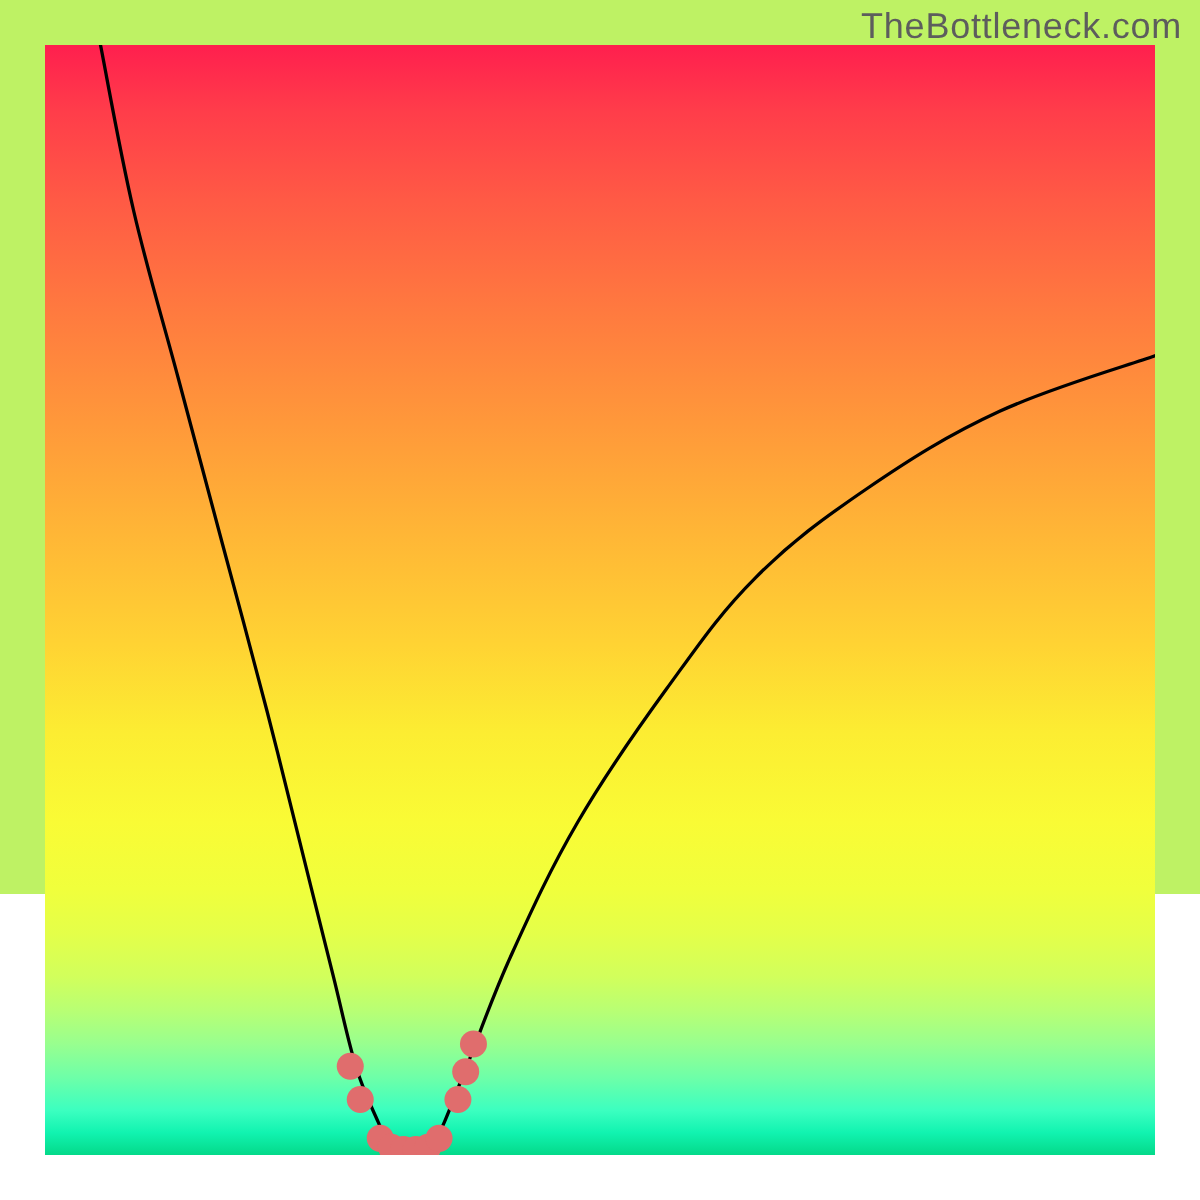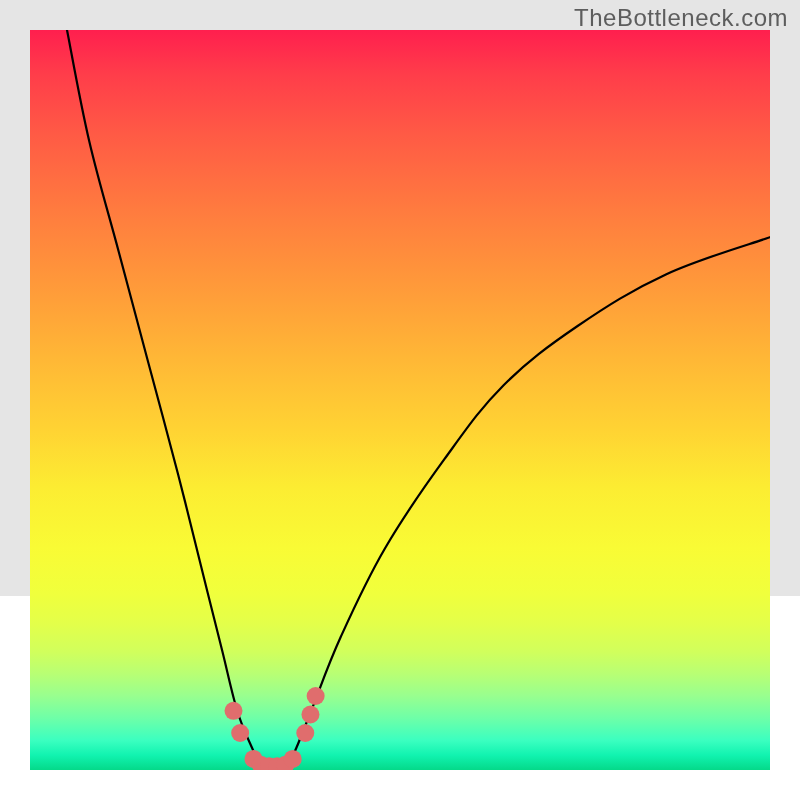--- a/index.html
+++ b/index.html
@@ -7,21 +7,21 @@
     padding: 0;
     width: 800px;
     height: 800px;
     overflow: hidden;
     font-family: Arial, Helvetica, sans-serif;
   }
   .frame {
     position: relative;
     width: 800px;
     height: 596px;
-    background: #e5e5e5;
+    background: #bef264;
   }
   .watermark {
     position: absolute;
     top: 4px;
     right: 12px;
     color: #5d5d5d;
     font-size: 24px;
     font-weight: 500;
     letter-spacing: 0.5px;
     z-index: 3;

